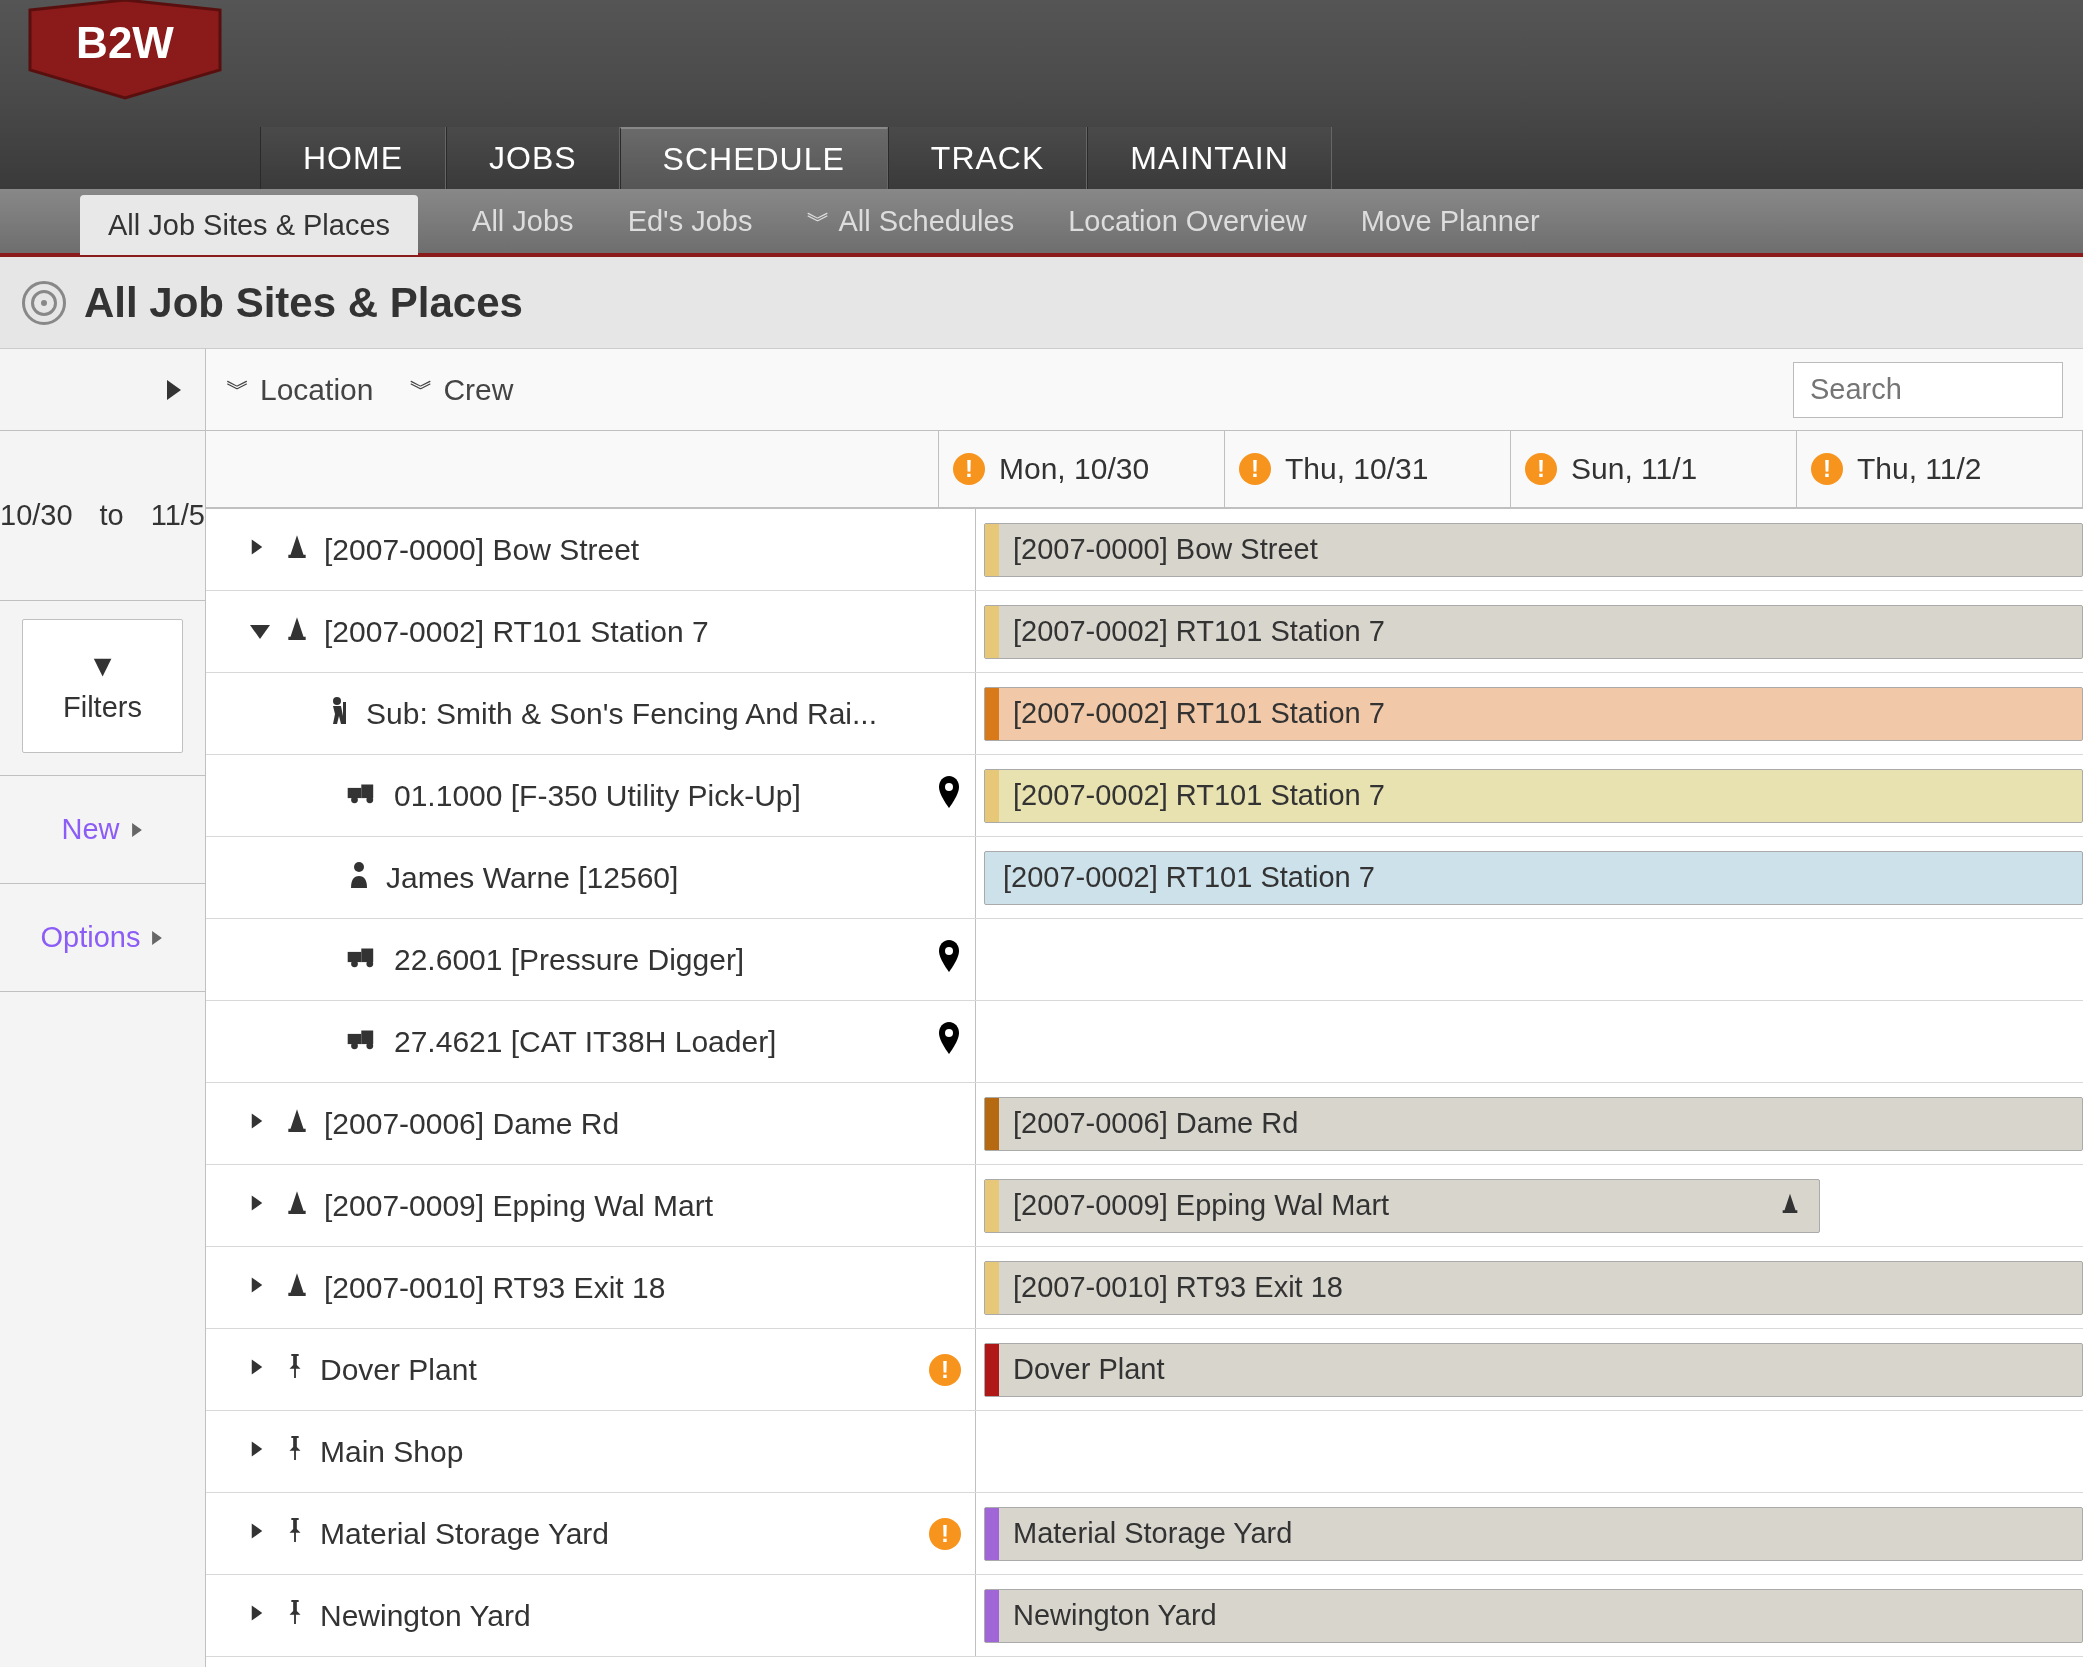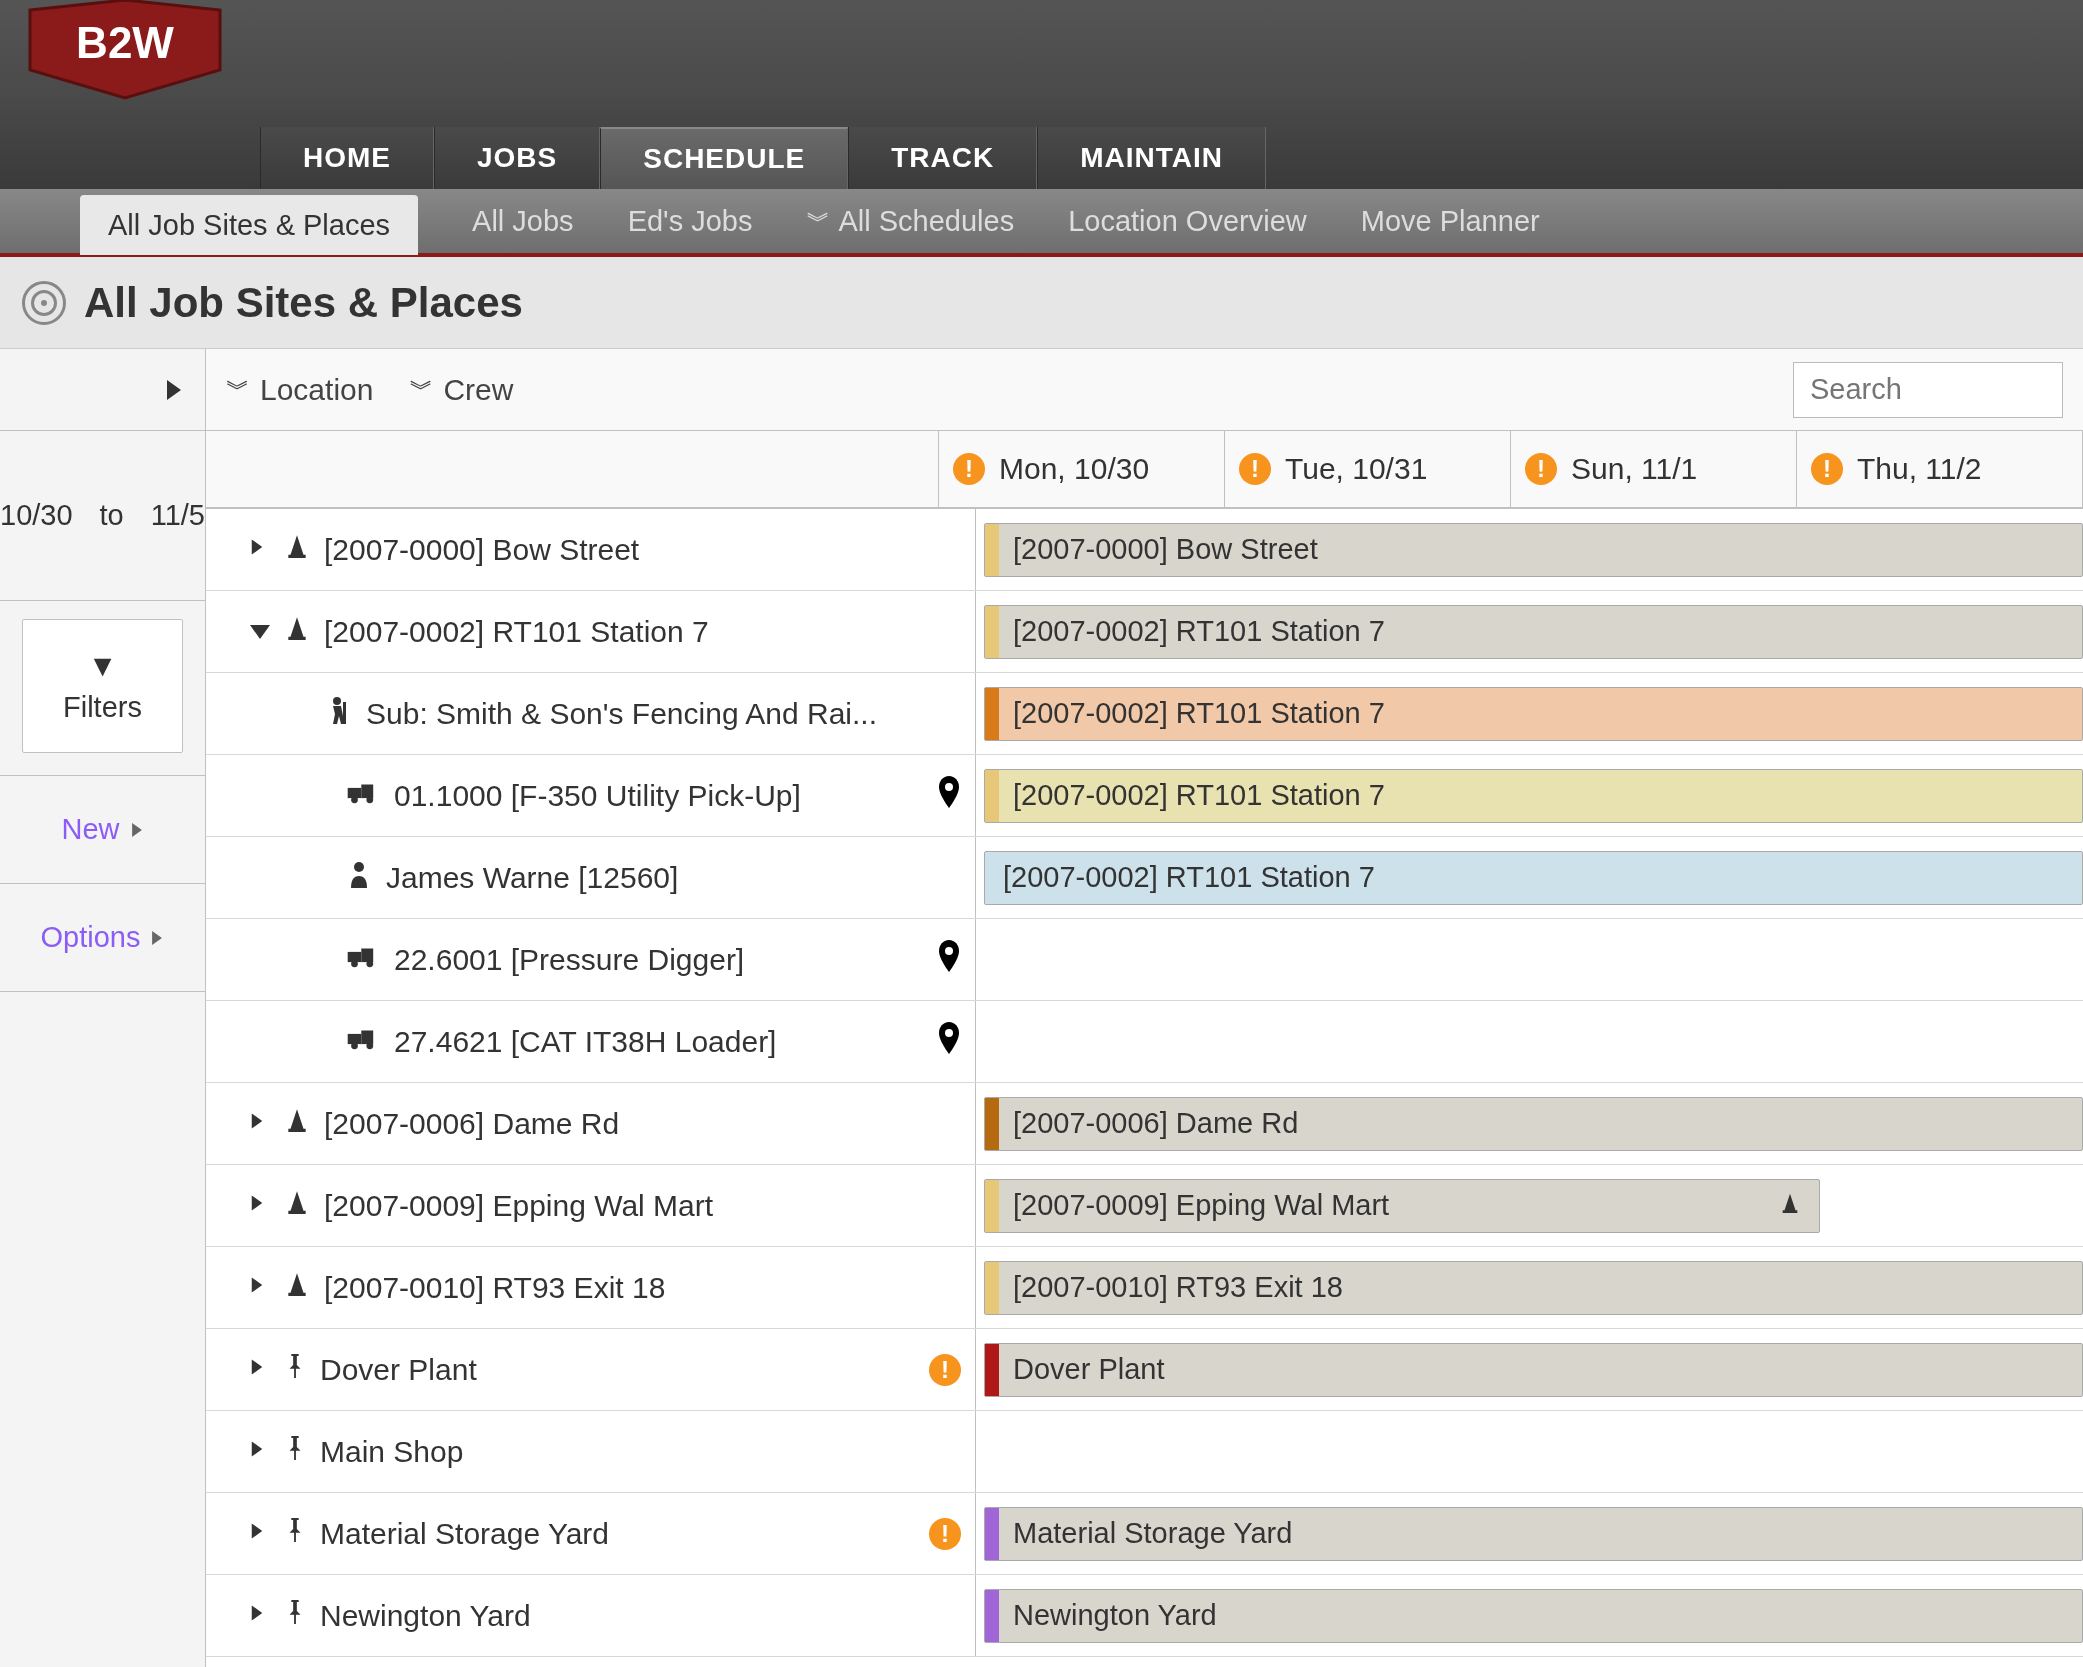--- a/index.html
+++ b/index.html
@@ -4,21 +4,21 @@
 <style>
 *{box-sizing:border-box;margin:0;padding:0;font-family:"Segoe UI",Arial,sans-serif}
 body{background:#e8e8e8;overflow:hidden;width:2083px;height:1667px;transform-origin:top left}
 .app{display:flex;flex-direction:column;height:100%}
 
 
 .hdr{position:relative;height:189px;background:linear-gradient(#555 0%,#4a4a4a 50%,#3a3a3a 100%);display:flex;align-items:flex-end}
 .logo{position:absolute;left:10px;top:0;width:230px;height:100px;z-index:3}
 .logo svg{width:230px;height:100px}
 .mainnav{display:flex;margin-left:260px;height:62px;margin-bottom:0}
-.mainnav .tab{padding:0 42px;display:flex;align-items:center;font-size:28px;font-weight:700;color:#fff;letter-spacing:1px;border-left:1px solid #2a2a2a;border-right:1px solid #666;cursor:pointer;background:linear-gradient(#4a4a4a,#3a3a3a)}
+.mainnav .tab{padding:0 42px;display:flex;align-items:center;font-size:32px;font-weight:400;color:#fff;letter-spacing:1px;border-left:1px solid #2a2a2a;border-right:1px solid #666;cursor:pointer;background:linear-gradient(#4a4a4a,#3a3a3a)}
 .mainnav .tab.active{background:linear-gradient(#6a6a6a,#555);border-top:2px solid #888}
 
 .subnav{height:68px;background:linear-gradient(#888,#6e6e6e);display:flex;align-items:center;padding-left:80px;border-bottom:4px solid #8b1a1a;gap:54px}
 .subnav .sitem{font-size:29px;color:#ddd;cursor:pointer;display:flex;align-items:center;gap:8px}
 .subnav .sitem.active{background:#e8e8e8;color:#333;padding:14px 28px;border-radius:4px 4px 0 0;margin-top:8px;height:60px}
 
 .pagehdr{height:92px;background:#e6e6e6;border-bottom:1px solid #ccc;display:flex;align-items:center;padding-left:22px;gap:18px}
 .pagehdr .ttl{font-size:42px;font-weight:700;color:#333}
 .target-icon{width:44px;height:44px;border:3px solid #888;border-radius:50%;display:inline-flex;align-items:center;justify-content:center;position:relative}
 .target-icon::before{content:"";width:20px;height:20px;border:3px solid #888;border-radius:50%}
@@ -160,21 +160,21 @@
       <div class="grid">
         <div class="colhdr">
           <div class="treecell"></div>
           <div id="dayhdrs" style="display:flex">
               <div class="daycell">
                 <span class="alert-icon">!</span>
                 <span>Mon, 10/30</span>
               </div>
               <div class="daycell">
                 <span class="alert-icon">!</span>
-                <span>Tue, 10/31</span>
+                <span>Thu, 10/31</span>
               </div>
               <div class="daycell">
                 <span class="alert-icon">!</span>
                 <span>Sun, 11/1</span>
               </div>
               <div class="daycell">
                 <span class="alert-icon">!</span>
                 <span>Thu, 11/2</span>
               </div>
             </div>

